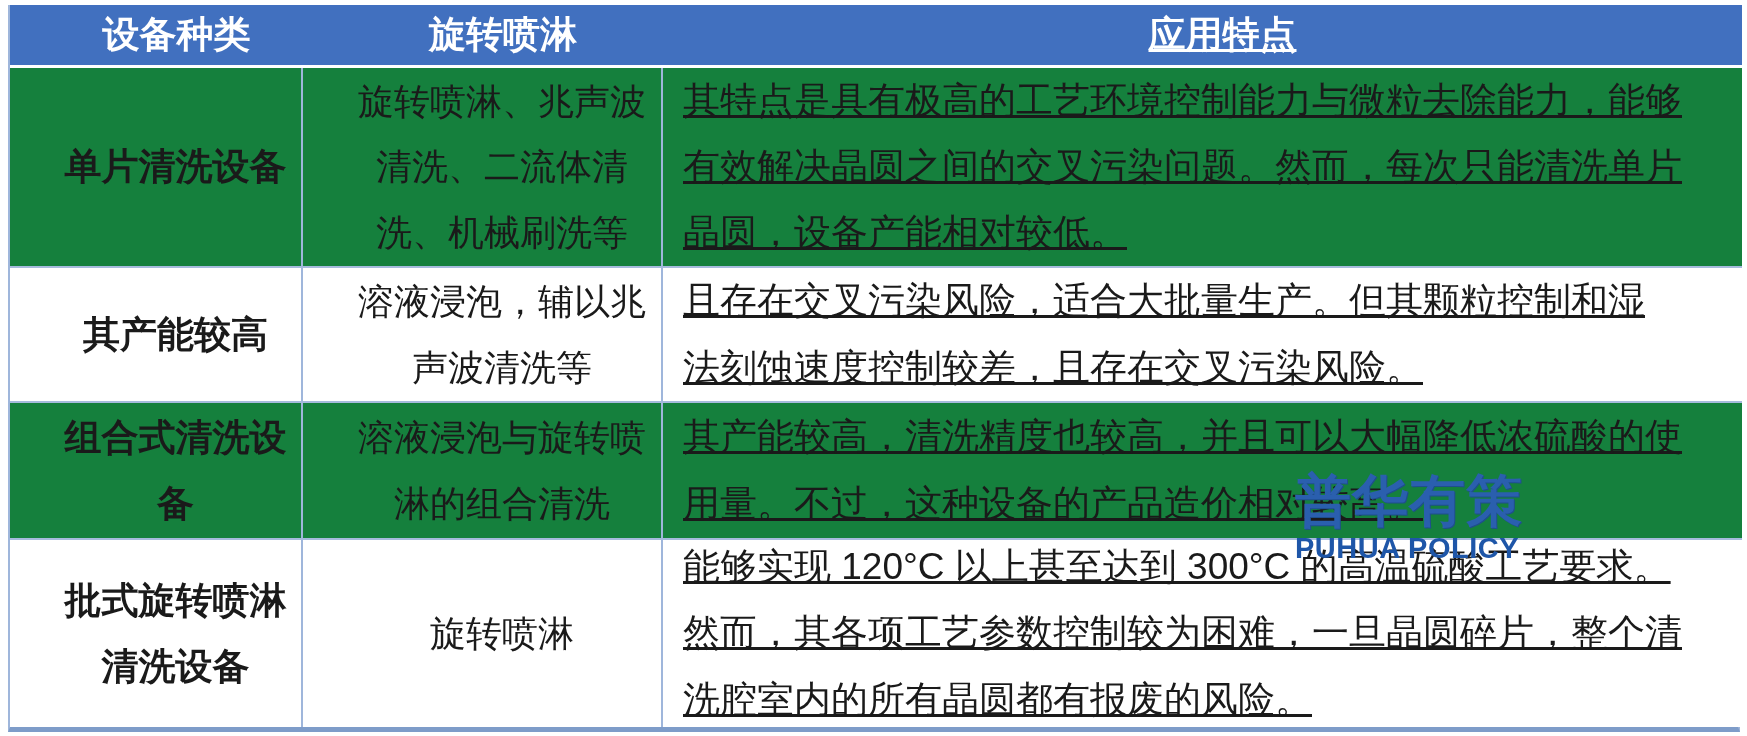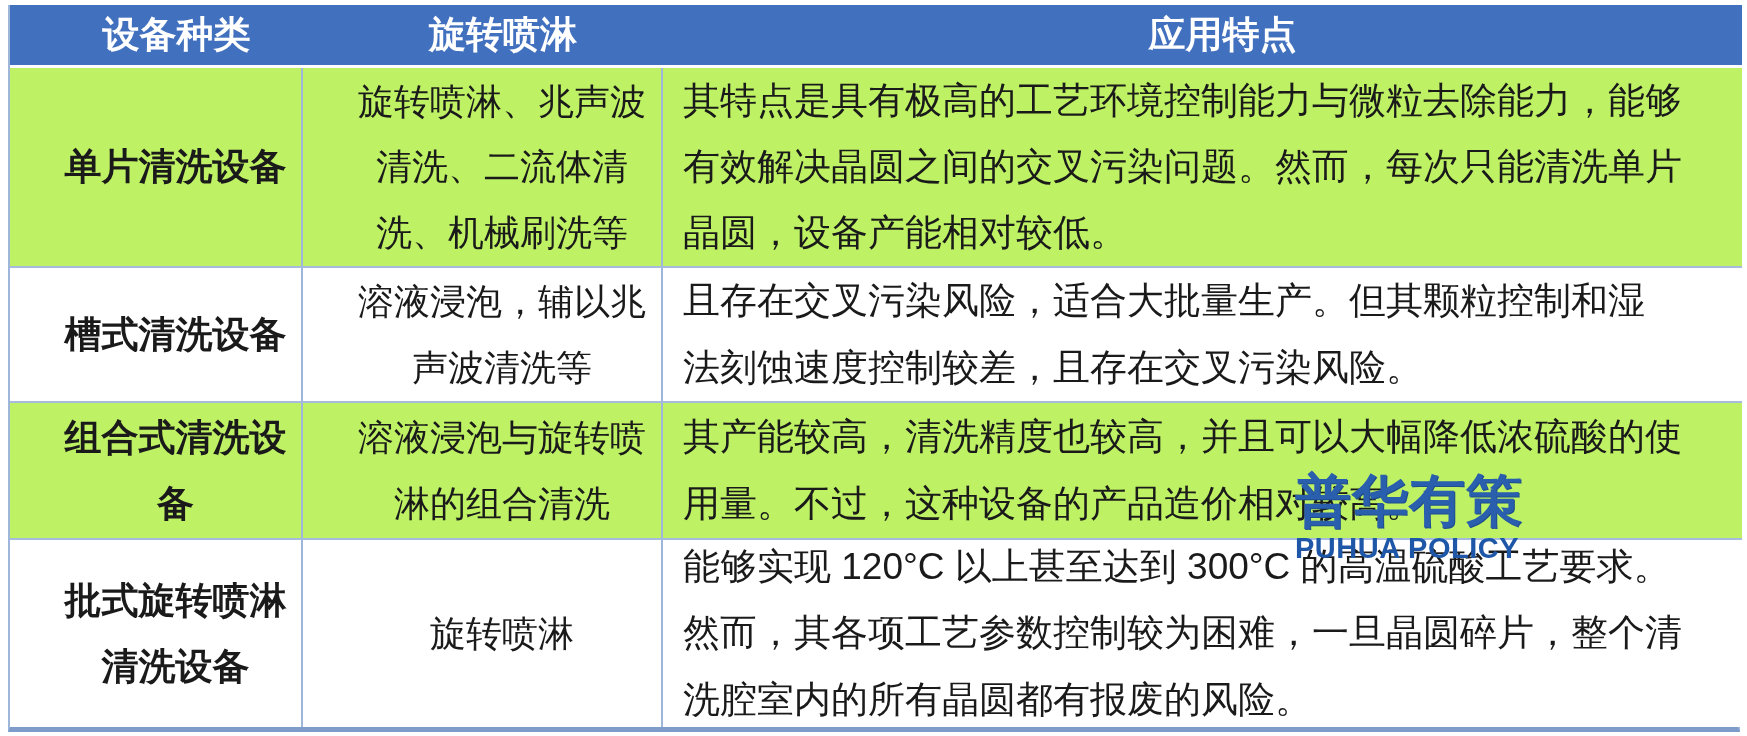--- a/index.html
+++ b/index.html
@@ -19,26 +19,26 @@
     box-sizing:border-box;
   }
   .row{display:contents;}
   .cell{
     display:flex;align-items:center;box-sizing:border-box;
     color:#1a1a1a;white-space:pre-line;
     border-right:2px solid #9fb6db;
     border-bottom:2px solid #a6bbdd;
     padding-left:40px;
   }
-  .cell:nth-child(3n){border-right:none;}
+  .cell:nth-child(3n){border-right:none;text-decoration:underline;}
   .hcell{
     background:#4170bf;color:#ffffff;font-weight:bold;font-size:37px;
     justify-content:center;border-right:none;border-bottom:3px solid #ffffff;
   }
-  .alt .cell{background:#bef264;}
+  .alt .cell{background:#15803d;}
   .plain .cell{background:#ffffff;}
   .last .cell{border-bottom:none;}
   .c1{font-weight:bold;font-size:37px;justify-content:center;text-align:center;line-height:1.78;}
   .c2{font-size:36px;justify-content:center;text-align:center;line-height:1.82;}
   .c3{font-size:37px;justify-content:flex-start;text-align:left;padding:12px 20px;line-height:1.79;}
   .wm-cn{
     position:absolute;left:1295px;top:464px;z-index:5;
     font-size:56px;font-weight:bold;letter-spacing:1px;color:#2a5fae;
     text-shadow:1px 1px 0 #1f4e8c;
   }
@@ -62,21 +62,21 @@
     <div class="cell c1">单片清洗设备</div>
     <div class="cell c2">旋转喷淋、兆声波
 清洗、二流体清
 洗、机械刷洗等</div>
     <div class="cell c3">其特点是具有极高的工艺环境控制能力与微粒去除能力，能够
 有效解决晶圆之间的交叉污染问题。然而，每次只能清洗单片
 晶圆，设备产能相对较低。</div>
   </div>
 
   <div class="row plain">
-    <div class="cell c1">槽式清洗设备</div>
+    <div class="cell c1">其产能较高</div>
     <div class="cell c2">溶液浸泡，辅以兆
 声波清洗等</div>
     <div class="cell c3">且存在交叉污染风险，适合大批量生产。但其颗粒控制和湿
 法刻蚀速度控制较差，且存在交叉污染风险。</div>
   </div>
 
   <div class="row alt">
     <div class="cell c1">组合式清洗设
 备</div>
     <div class="cell c2">溶液浸泡与旋转喷

